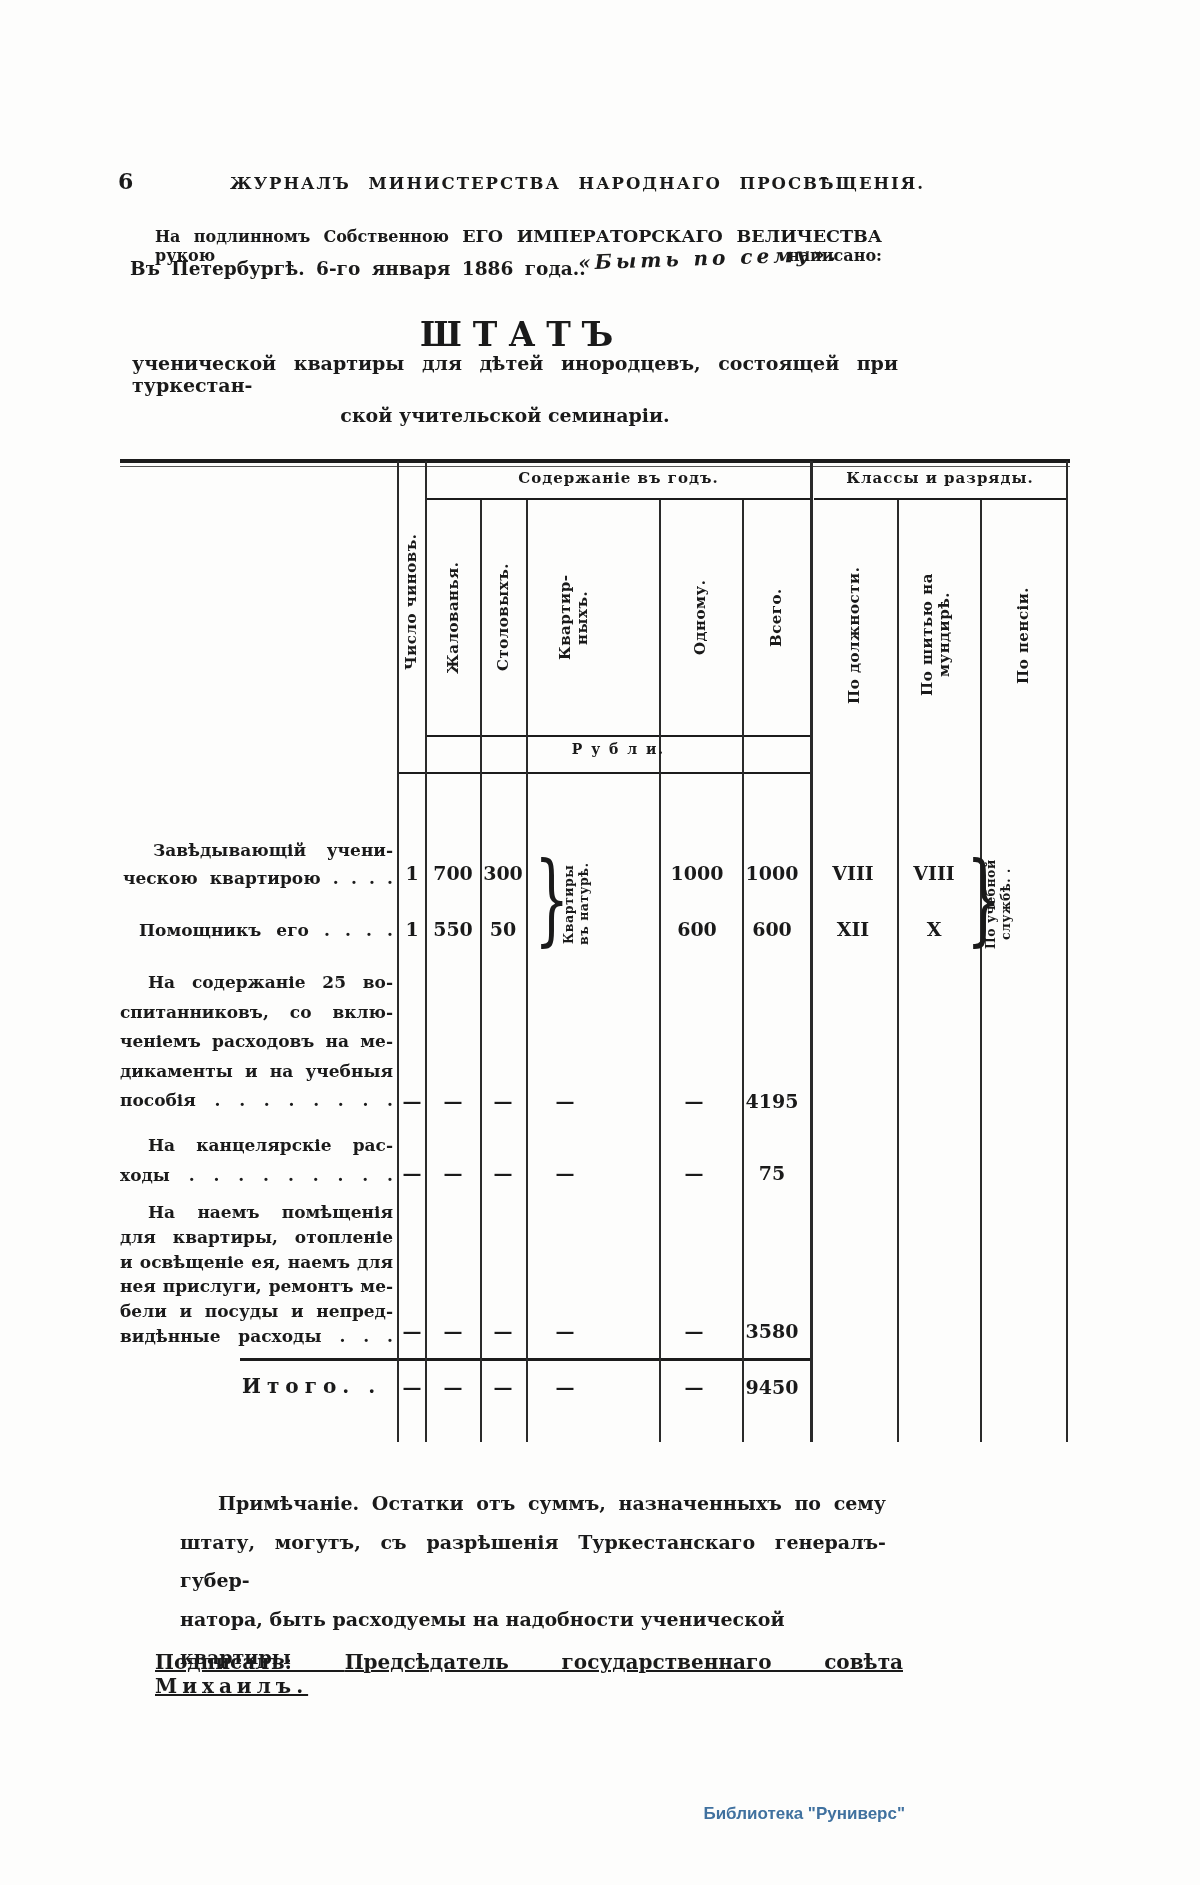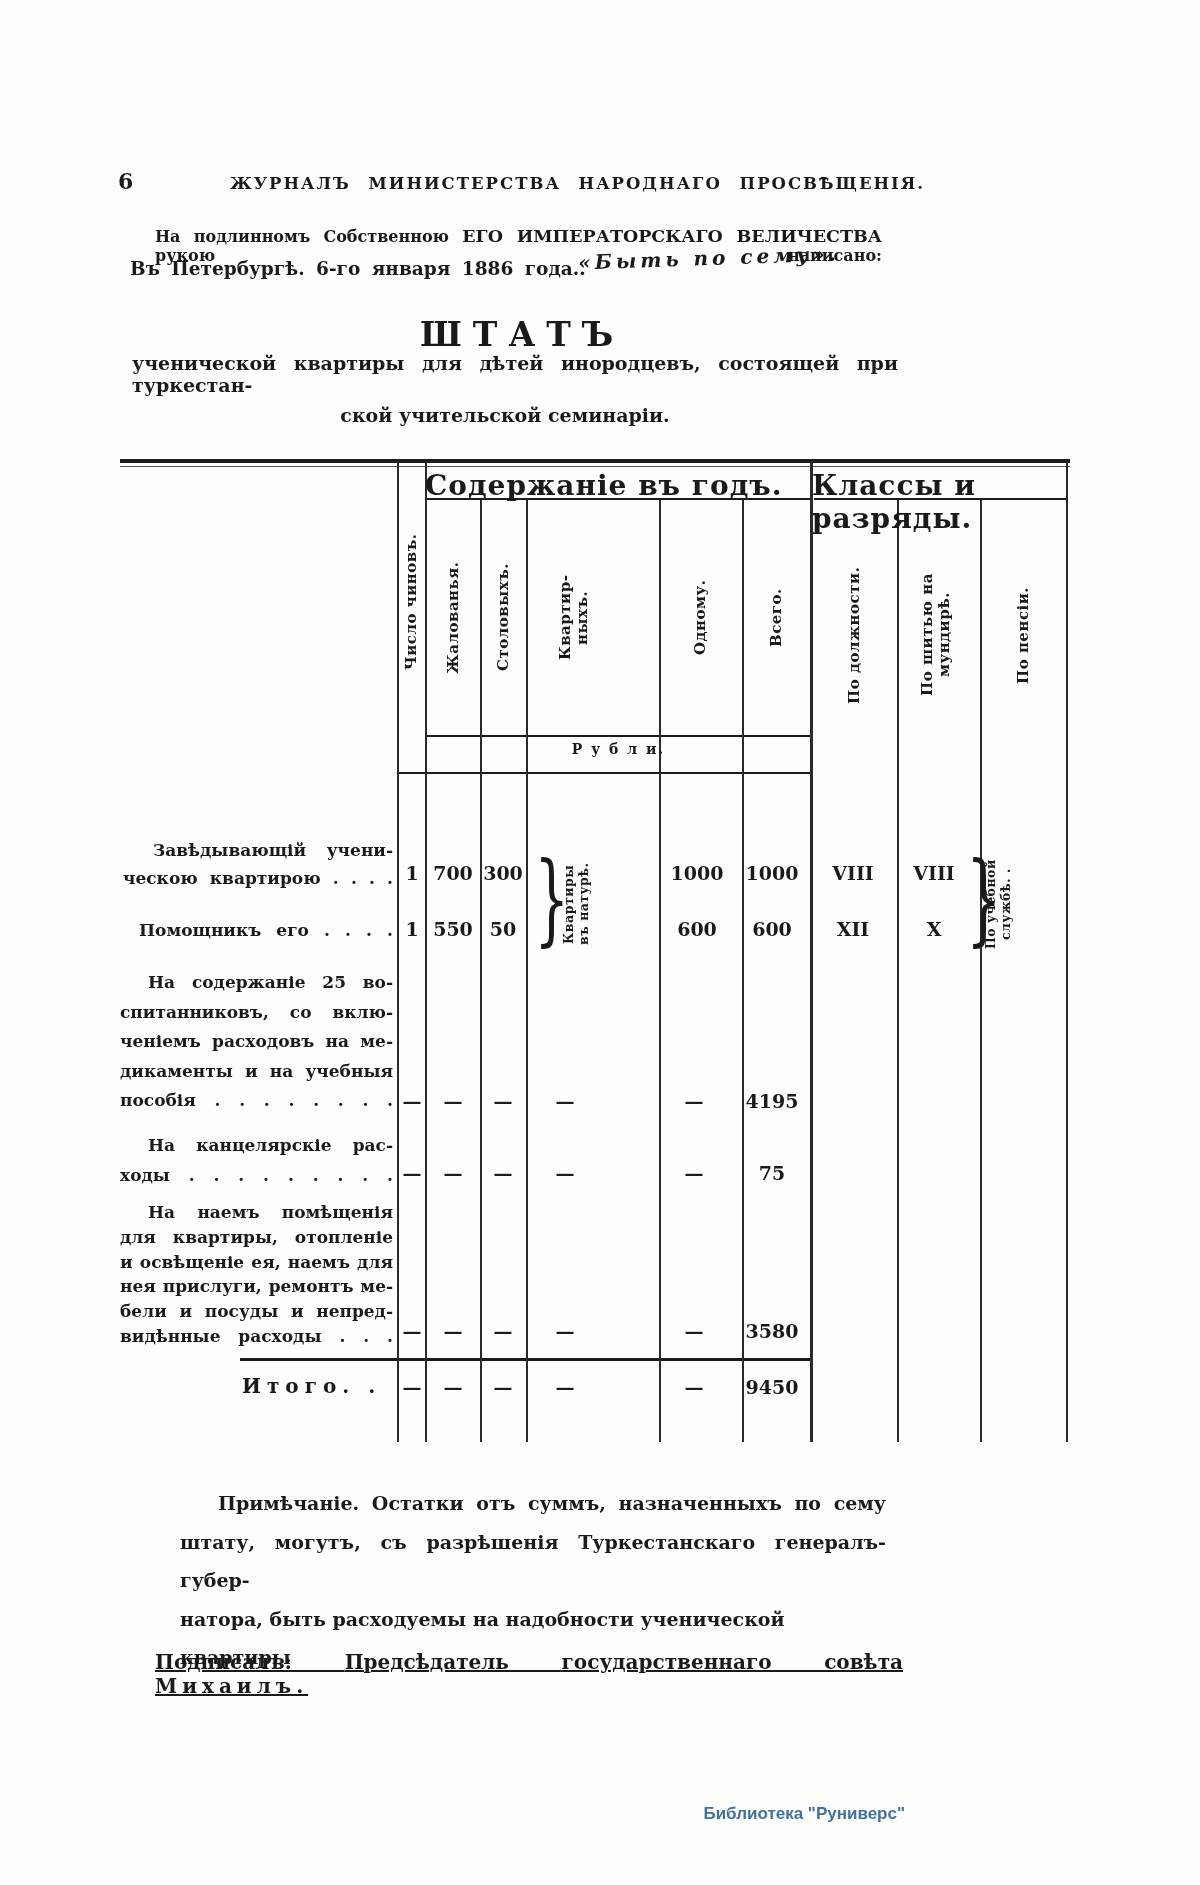--- a/index.html
+++ b/index.html
@@ -11,21 +11,21 @@
   }
   .abs { position:absolute; }
   .hr  { position:absolute; background:#1c1c1c; }
   .vr  { position:absolute; background:#2a2a2a; width:1.5px; }
   .vt  {
     position:absolute; writing-mode:vertical-rl; transform:rotate(180deg);
     white-space:pre-line; text-align:center;
     font-size:15px; line-height:16.5px; letter-spacing:0.5px;
   }
   .vts { font-size:12.5px; line-height:15px; }
-  .ghead { position:absolute; text-align:left; font-size:28px; letter-spacing:1px; }
+  .ghead { position:absolute; text-align:center; font-size:15px; letter-spacing:1px; }
   .rlabel {
     position:absolute; white-space:pre-line;
     text-align:justify; text-align-last:justify;
     font-size:17px;
   }
   .val  { position:absolute; transform:translateX(-50%); font-size:19px; white-space:nowrap; }
   .brace {
     position:absolute; font-weight:normal; font-size:100px; line-height:118px;
     transform:scaleX(.55); transform-origin:center;
   }

